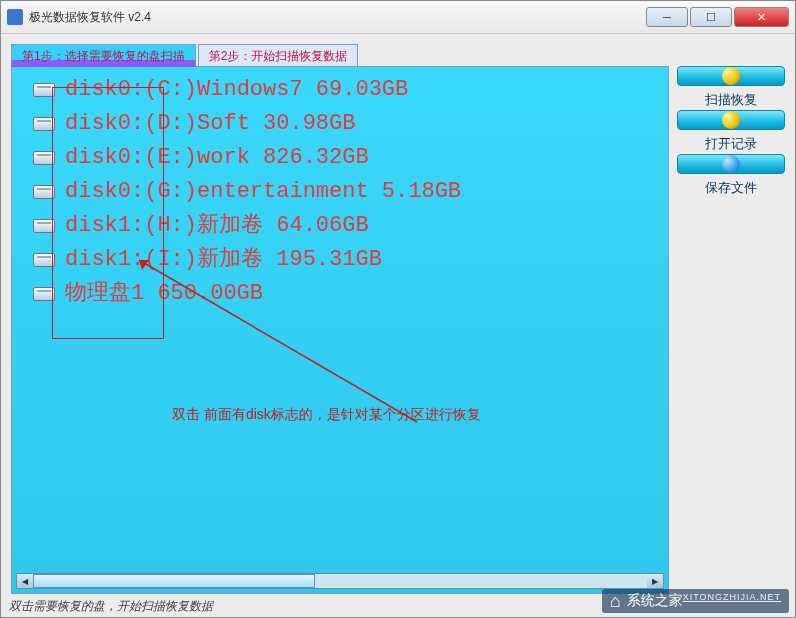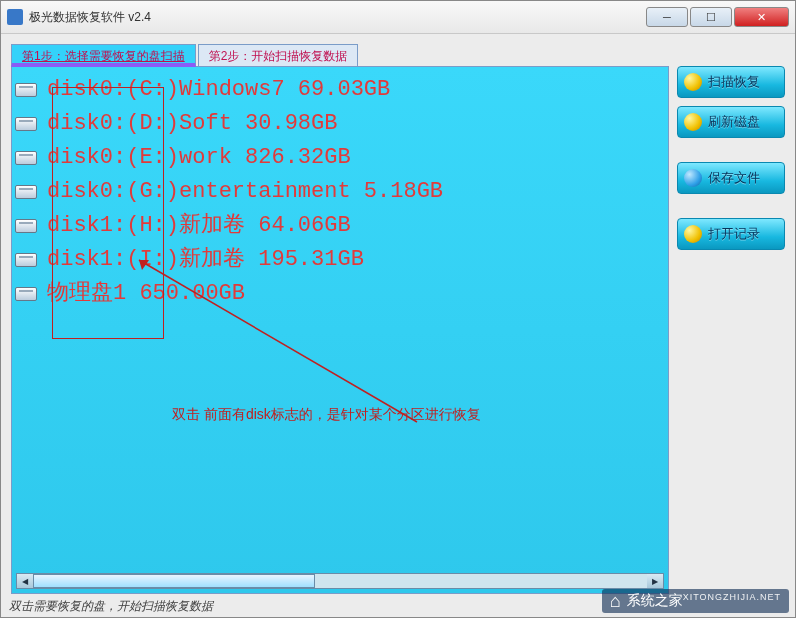--- a/index.html
+++ b/index.html
@@ -61,34 +61,33 @@
       border: 1px solid #7a9cc8;
       border-bottom: none;
       background: #dce8f5;
       color: #c01050;
       font-size: 12px;
       margin-right: 2px;
       position: relative;
     }
     .tab.active {
       background: #34d2fa;
-      border-bottom: 4px solid #8b5cf6;
+      border-bottom: 7px solid #8b5cf6;
       margin-bottom: -1px;
       color: #c01050;
-      text-decoration: underline;
     }
     .list-panel {
       flex: 1;
       background: linear-gradient(to bottom, #3ad8fa 0%, #2ec8ec 100%);
       border: 1px solid #7a9cc8;
       position: relative;
       overflow: hidden;
     }
     .disk-list {
-      padding: 6px 8px 0 3px;
+      padding: 6px 8px 0 21px;
       font-family: "Consolas", "Courier New", monospace;
       font-size: 22px;
       line-height: 34px;
       color: #e23a3a;
       position: relative;
     }
     .disk-row {
       display: flex;
       align-items: center;
       height: 34px;
@@ -160,31 +159,32 @@
     }
 
     .side-panel {
       width: 108px;
       display: flex;
       flex-direction: column;
       gap: 8px;
       padding-top: 22px;
     }
     .side-btn {
-      height: 32px;
+      height: 20px;
       background: linear-gradient(to bottom, #7ee8ff, #18b8e0 60%, #0a98c0);
       border: 1px solid #0a88b0;
       border-radius: 4px;
       display: flex;
       align-items: center;
       padding: 0 6px;
       color: #07335a;
       font-size: 13px;
       text-shadow: 0 1px 0 rgba(255,255,255,0.4);
       gap: 6px;
+      flex-direction: column;
     }
     .side-btn.gap-above { margin-top: 16px; }
     .btn-icon {
       width: 18px; height: 18px;
       border-radius: 50%;
       background: radial-gradient(circle at 30% 30%, #fff8a0, #f0c000 60%, #c08000);
       flex-shrink: 0;
     }
     .btn-icon.blue { background: radial-gradient(circle at 30% 30%, #bfe8ff, #2fa0e8 60%, #1060a0); }
 
@@ -210,21 +210,21 @@
     }
     .watermark .logo-ico {
       font-size: 18px;
       line-height: 1;
     }
     .watermark .wm-text {
       display: flex; flex-direction: row;
       line-height: 1.1;
     }
     .watermark .wm-main { font-size: 14px; }
-    .watermark .wm-sub { font-size: 9px; letter-spacing: 1px; opacity: .9; }
+    .watermark .wm-sub { font-size: 9px; letter-spacing: 1px; opacity: .9; text-decoration: underline; }
   </style>
 </head>
 <body>
 
 <div class="titlebar">
   <div class="app-icon"></div>
   <div class="title-text">极光数据恢复软件 v2.4</div>
   <div class="win-controls">
     <div class="win-btn win-min">─</div>
     <div class="win-btn win-max">☐</div>
@@ -292,31 +292,27 @@
         <div class="arrow">▶</div>
       </div>
     </div>
   </div>
 
   <div class="side-panel">
     <div class="side-btn">
       <div class="btn-icon"></div>
       <span>扫描恢复</span>
     </div>
-    <div class="side-btn">
+    <div class="side-btn gap-above">
       <div class="btn-icon"></div>
-      <span>刷新磁盘</span>
+      <span>打开记录</span>
     </div>
     <div class="side-btn gap-above">
       <div class="btn-icon blue"></div>
       <span>保存文件</span>
-    </div>
-    <div class="side-btn gap-above">
-      <div class="btn-icon"></div>
-      <span>打开记录</span>
     </div>
   </div>
 </div>
 
 <div class="statusbar">双击需要恢复的盘，开始扫描恢复数据</div>
 
 <div class="watermark">
   <span class="logo-ico">⌂</span>
   <span class="wm-text">
     <span class="wm-main">系统之家</span>

